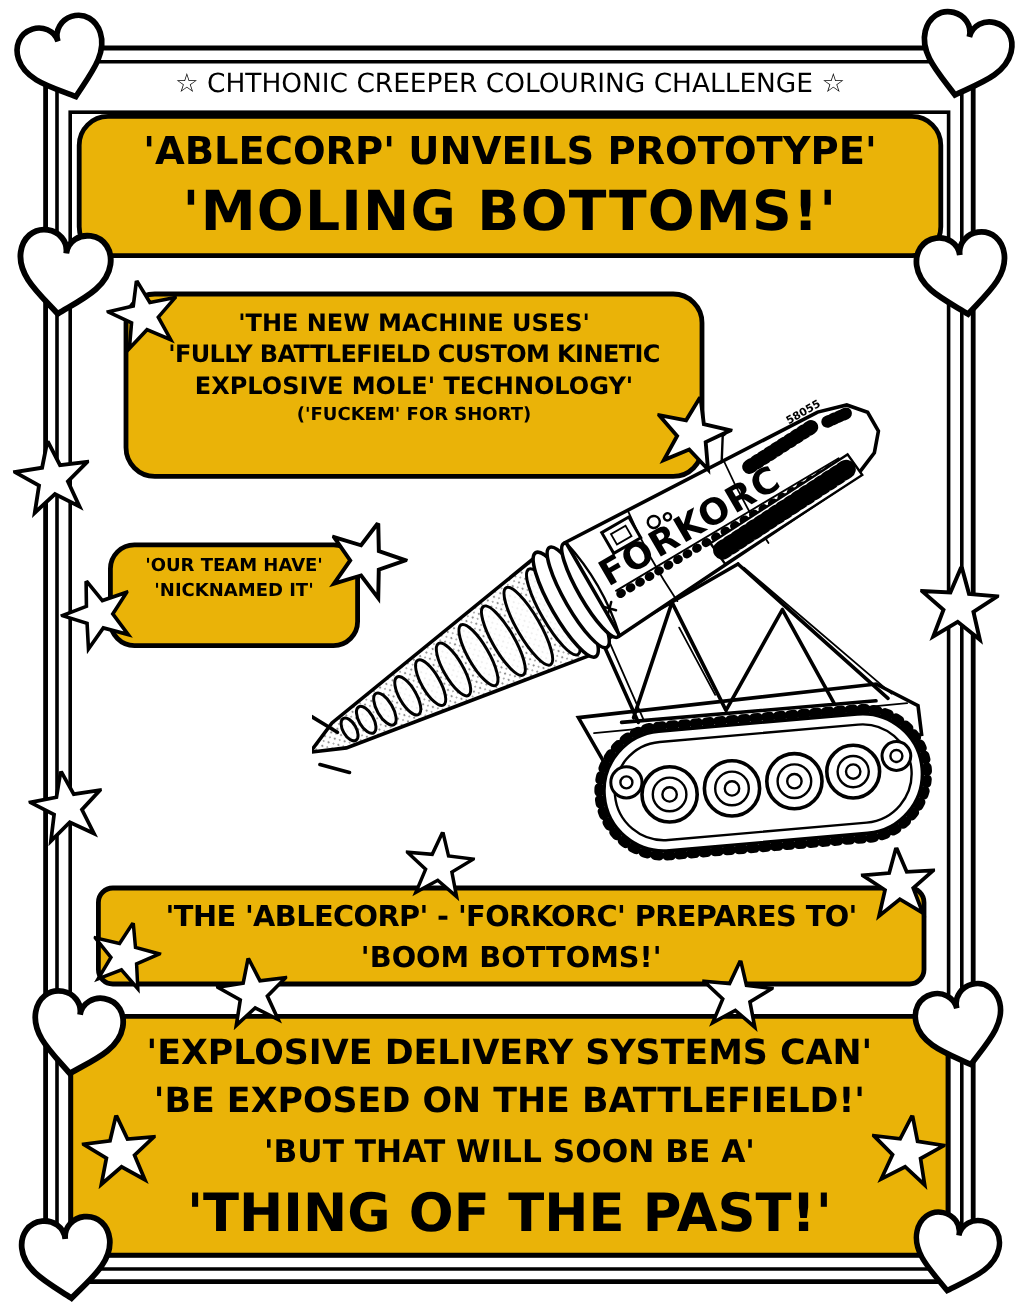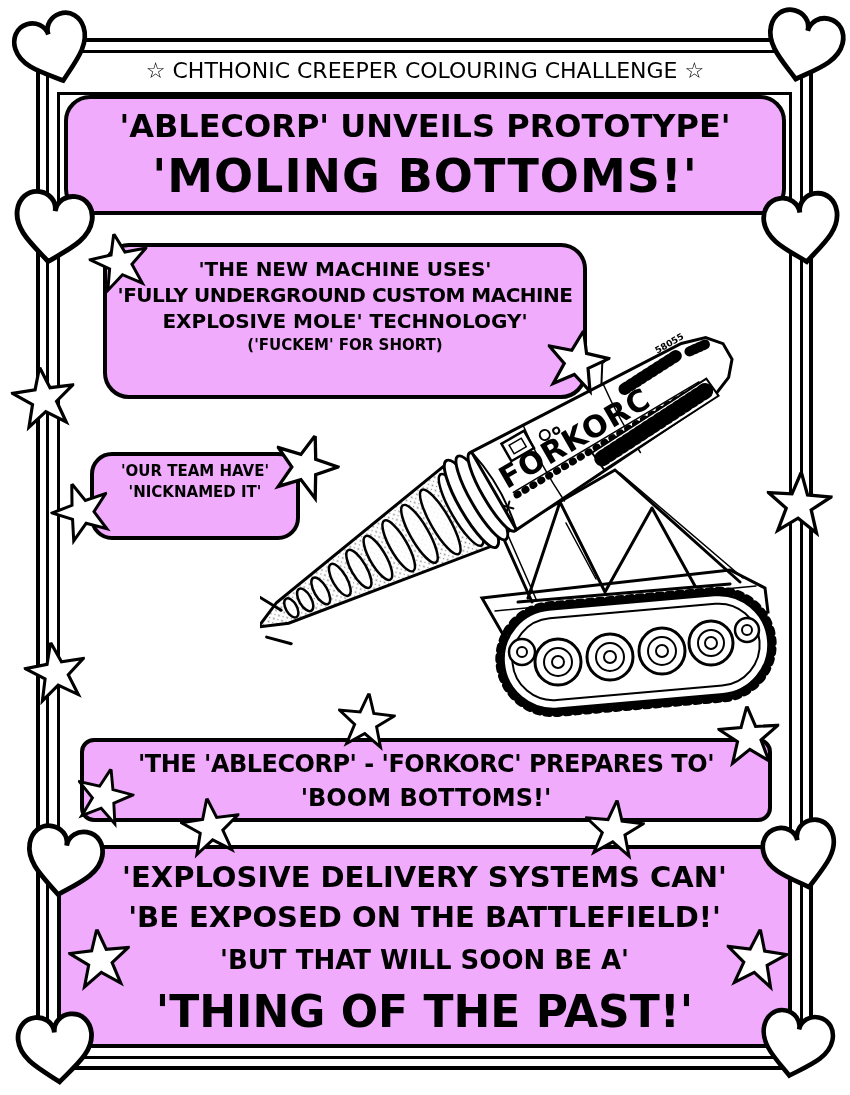--- a/index.html
+++ b/index.html
@@ -1,21 +1,21 @@
 <!DOCTYPE html>
 <html><head>
 <meta charset="utf-8">
 <style>
   html,body{margin:0;padding:0;background:#888;}
   .page{position:relative;width:850px;height:1095px;background:#fff;overflow:hidden;
         font-family:"DejaVu Sans",sans-serif;color:#000;margin:0 auto;}
   .abs{position:absolute;box-sizing:border-box;}
   .frame{position:absolute;box-sizing:border-box;border:4px solid #000;border-radius:12px;background:transparent;}
   .panel{position:absolute;box-sizing:border-box;border:3px solid #000;background:#fff;}
-  .bub{position:absolute;box-sizing:border-box;border:4px solid #000;border-radius:26px;background:#f0abfc;
+  .bub{position:absolute;box-sizing:border-box;border:4px solid #000;border-radius:26px;background:#eab308;
        text-align:center;z-index:2;}
   .txt{white-space:nowrap;font-weight:bold;}
   .deco{position:absolute;z-index:3;}
   svg text{font-family:"DejaVu Sans",sans-serif;}
   .header-row{position:absolute;left:60px;right:60px;text-align:center;z-index:2;font-weight:normal;}
 </style>
 </head>
 <body>
 
 <div class="page">
@@ -26,21 +26,21 @@
 
   <div class="header-row" style="top:58px;font-size:22px;">☆ CHTHONIC CREEPER COLOURING CHALLENGE ☆</div>
 
   <div class="bub" style="left:64px;top:95px;width:722px;height:120px;padding-top:6px;">
     <div class="txt" style="font-size:32px;line-height:42px;">'ABLECORP' UNVEILS PROTOTYPE'</div>
     <div class="txt" style="font-size:46px;line-height:58px;letter-spacing:1px;">'MOLING BOTTOMS!'</div>
   </div>
 
   <div class="bub" style="left:103px;top:243px;width:484px;height:156px;padding-top:9px;">
     <div class="txt" style="font-size:20px;line-height:26px;">'THE NEW MACHINE USES'</div>
-    <div class="txt" style="font-size:20px;line-height:26px;letter-spacing:-0.5px;">'FULLY UNDERGROUND CUSTOM MACHINE</div>
+    <div class="txt" style="font-size:20px;line-height:26px;letter-spacing:-0.5px;">'FULLY BATTLEFIELD CUSTOM KINETIC</div>
     <div class="txt" style="font-size:20px;line-height:26px;">EXPLOSIVE MOLE' TECHNOLOGY'</div>
     <div class="txt" style="font-size:15px;line-height:22px;">('FUCKEM' FOR SHORT)</div>
   </div>
 
   <div class="bub" style="left:90px;top:452px;width:210px;height:88px;border-radius:22px;padding-top:5px;">
     <div class="txt" style="font-size:15px;line-height:21px;">'OUR TEAM HAVE'</div>
     <div class="txt" style="font-size:15px;line-height:21px;">'NICKNAMED IT'</div>
   </div>
 
   <svg class="abs" style="left:260px;top:330px;z-index:1;" width="520" height="390" viewBox="0 0 520 390">

